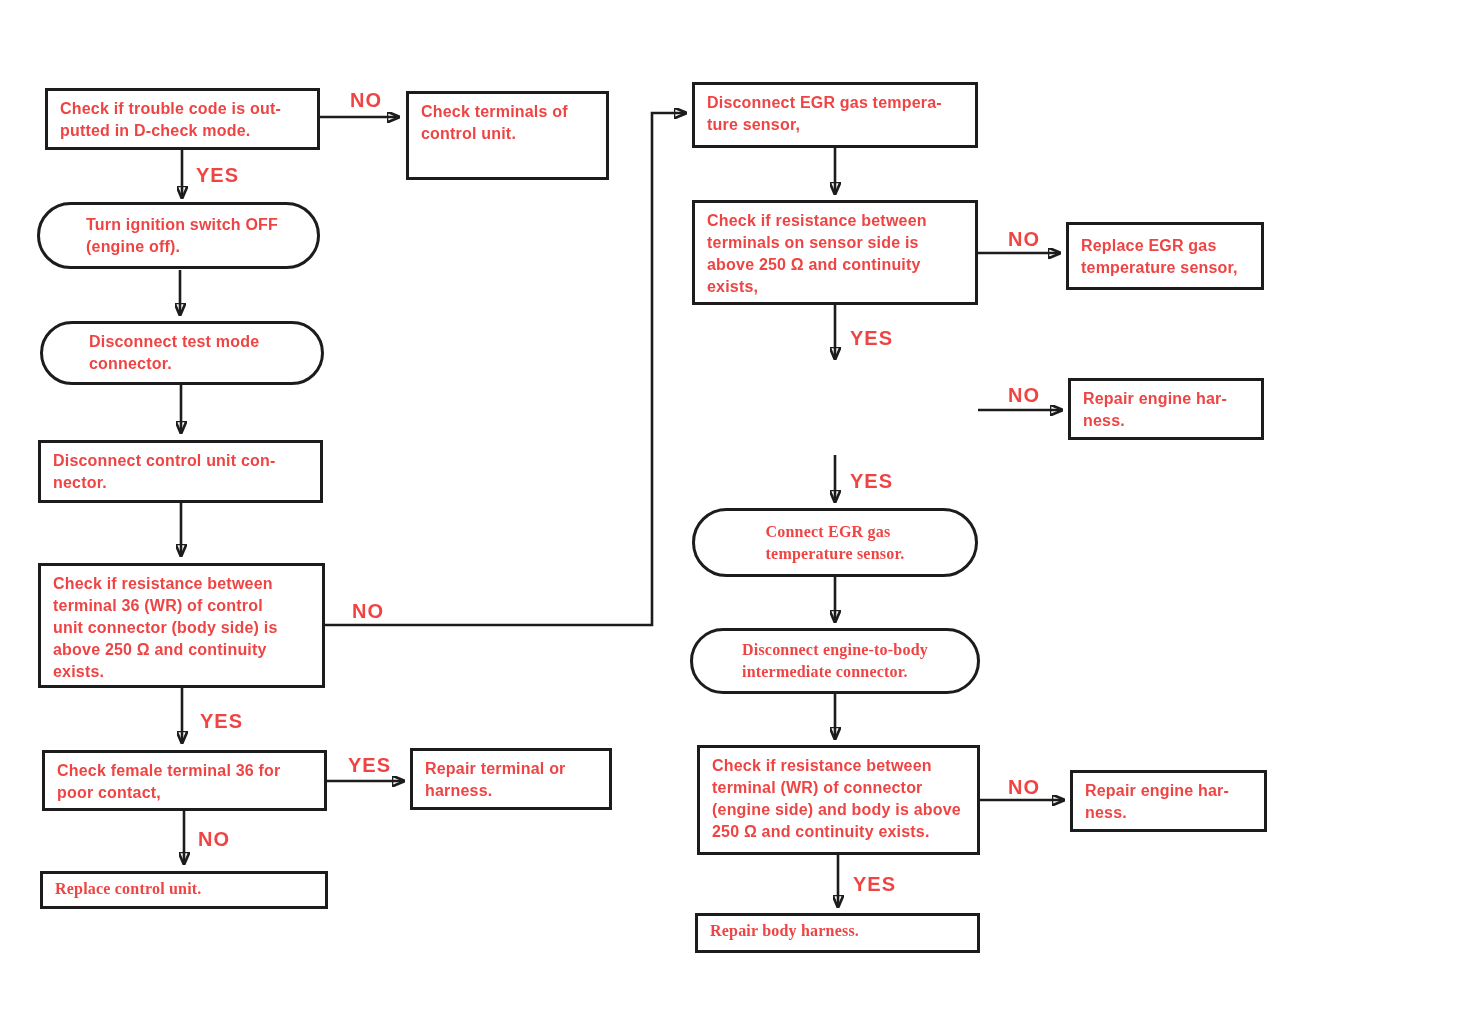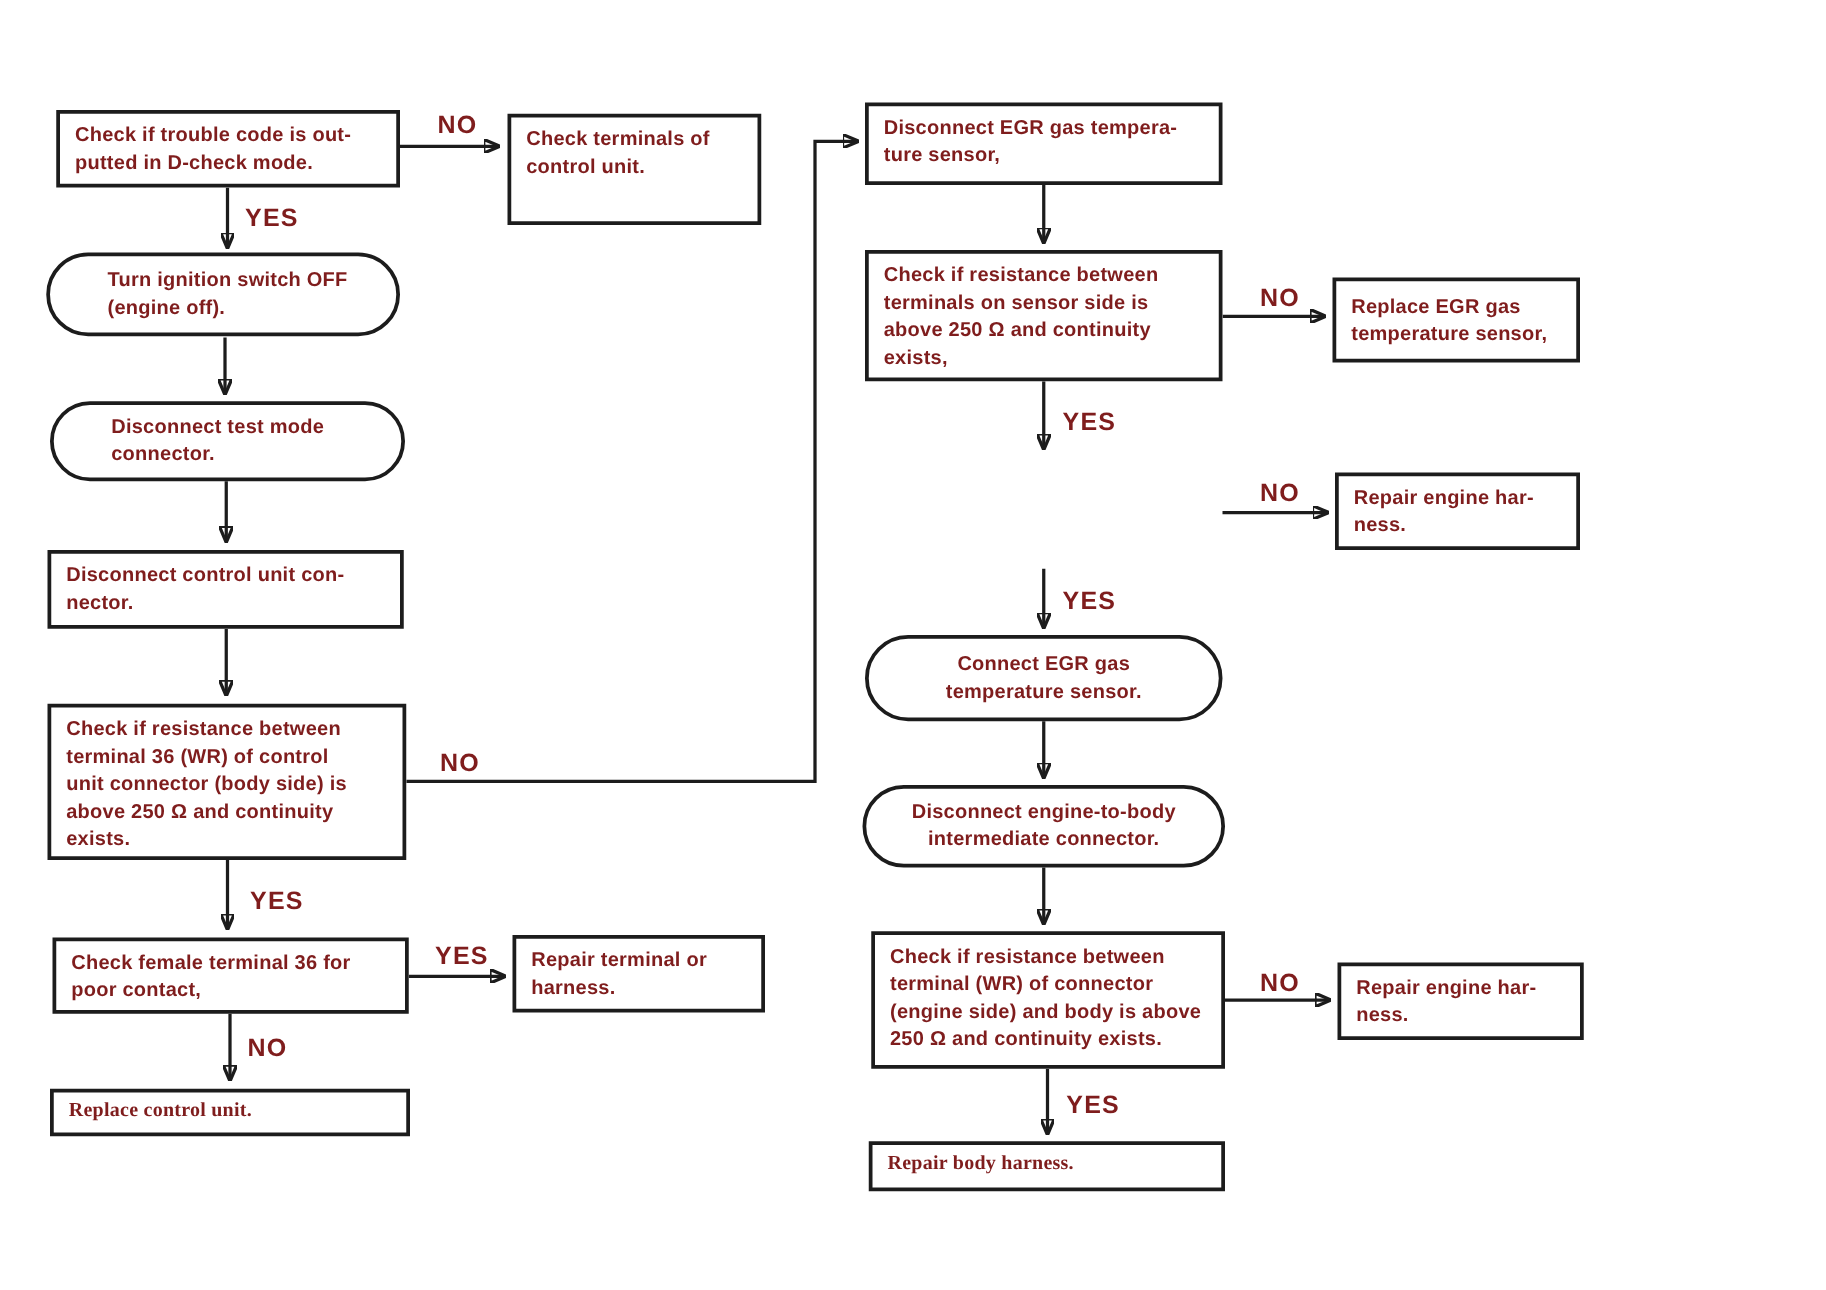--- a/index.html
+++ b/index.html
@@ -1,21 +1,21 @@
 <!DOCTYPE html>
 <html><head>
 <meta charset="utf-8">
 <style>
   html,body{margin:0;padding:0;background:#fff;}
   #stage{
     position:relative;
     width:1461px;height:1032px;
     background:#fff;
     font-family:"Liberation Sans", sans-serif;
-    color:#7f1d1d;
+    color:#ef4444;
     overflow:hidden;
   }
   #connectors{position:absolute;left:0;top:0;width:1461px;height:1032px;}
   #connectors path{stroke:#1c1c1c;stroke-width:2.6;fill:none;}
   .node{
     position:absolute;
     box-sizing:border-box;
     border:3px solid #1c1c1c;
     background:#fff;
     font-size:16px;
@@ -25,21 +25,21 @@
     padding:7px 12px;
   }
   .node span{white-space:pre-line;display:block;}
   .rect{border-radius:0;}
   .slim{padding:4px 12px;font-family:Liberation Serif, serif;}
   .rounded{
     border-radius:36px;
     display:flex;align-items:center;
     padding:4px 20px 4px 46px;
   }
-  .rounded.centered{justify-content:center;text-align:center;padding:4px 16px;}
+  .rounded.centered{justify-content:center;padding:4px 16px;font-family:Liberation Serif, serif;}
   .edge-label{
     position:absolute;
     font-size:20px;
     font-weight:700;
     letter-spacing:1px;
     white-space:nowrap;
     text-align:center;
   }
 </style>
 </head>

